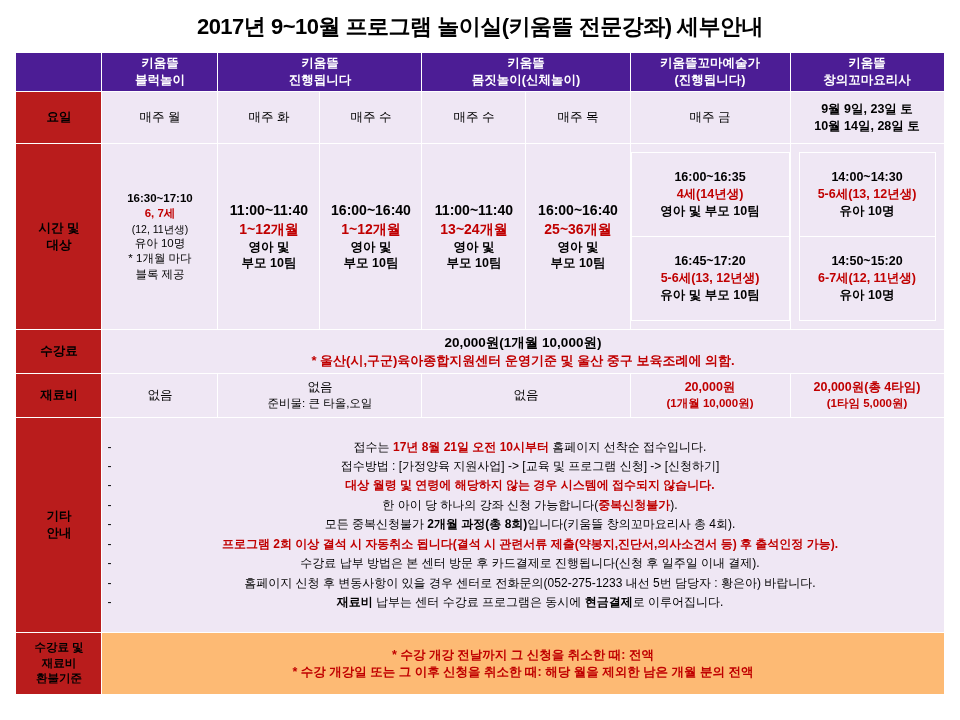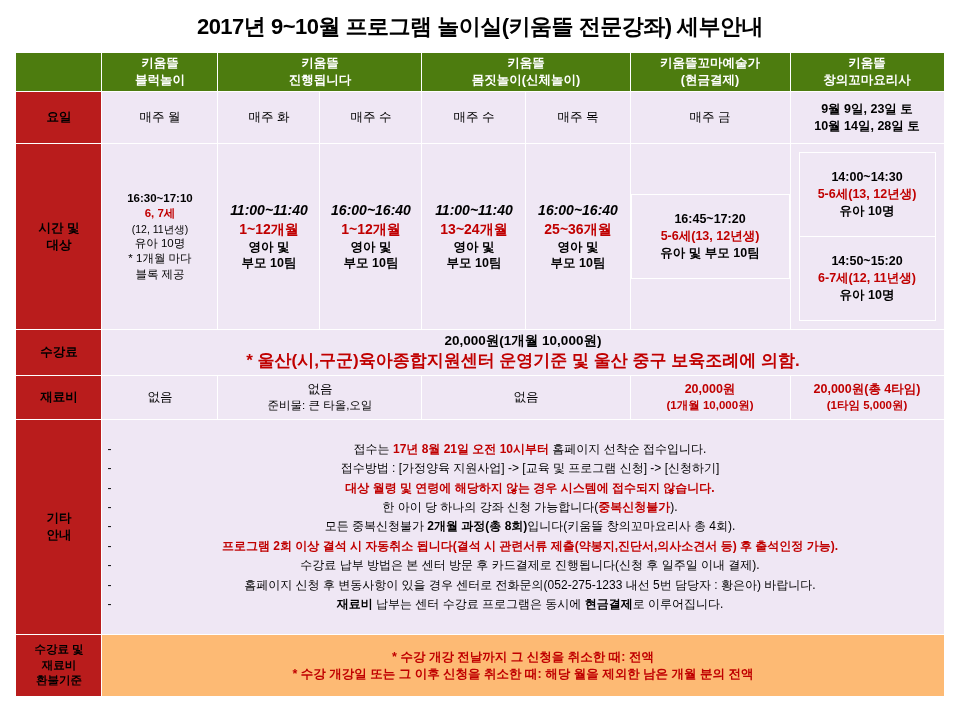--- a/index.html
+++ b/index.html
@@ -29,38 +29,38 @@
   }
   table.main td, table.main th{
     border:1px solid #ffffff;
     vertical-align:middle;
     text-align:center;
     padding:2px 3px;
     font-size:12.5px;
     line-height:1.35;
   }
   .hdr{
-    background:#4d7c0f;
+    background:#4c1d95;
     color:#ffffff;
     font-weight:bold;
     font-size:12.5px;
     height:34px;
   }
   .rowlabel{
     background:#b91c1c;
     color:#000;
     font-weight:bold;
     font-size:13px;
   }
   .cell-lav{background:#efe7f4;}
   .red{color:#c00000;font-weight:bold;}
   .b{font-weight:bold;}
   .day{font-size:15px;}
   .daysm{font-size:12.5px;font-weight:bold;}
-  .time-big{font-size:14px;font-weight:bold;font-style:italic;}
+  .time-big{font-size:14px;font-weight:bold;}
   .sm{font-size:11.5px;}
   .xsm{font-size:10.5px;}
 
   .notice-list{
     text-align:left;
     padding:6px 10px 6px 12px;
     background:#efe7f4;
   }
   .notice-list ul{margin:0;padding:0;list-style:none;}
   .notice-list li{
@@ -125,21 +125,21 @@
       <td class="hdr" colspan="2">
         <span>키움뜰</span><br>
         <span>진행됩니다</span>
       </td>
       <td class="hdr" colspan="2">
         <span>키움뜰</span><br>
         <span>몸짓놀이(신체놀이)</span>
       </td>
       <td class="hdr">
         <span>키움뜰꼬마예술가</span><br>
-        <span>(현금결제)</span>
+        <span>(진행됩니다)</span>
       </td>
       <td class="hdr">
         <span>키움뜰</span><br>
         <span>창의꼬마요리사</span>
       </td>
     </tr>
 
     <tr style="height:52px">
       <td class="rowlabel">요일</td>
       <td class="cell-lav day">매주 월</td>
@@ -193,20 +193,27 @@
       <td class="cell-lav">
         <div class="time-big">16:00~16:40</div>
         <div class="red" style="font-size:14px">25~36개월</div>
         <div class="b">영아 및</div>
         <div class="b">부모 10팀</div>
       </td>
 
       <td class="cell-lav" style="padding:0">
         <table class="nested">
           <tbody>
+                <tr style="height:84px">
+            <td class="cell-lav">
+              <div class="b">16:00~16:35</div>
+              <div class="red">4세(14년생)</div>
+              <div class="b">영아 및 부모 10팀</div>
+            </td>
+          </tr>
           <tr style="height:84px">
             <td class="cell-lav">
               <div class="b">16:45~17:20</div>
               <div class="red">5-6세(13, 12년생)</div>
               <div class="b">유아 및 부모 10팀</div>
             </td>
           </tr>
         </tbody>
             </table>
       </td>
@@ -230,21 +237,21 @@
           </tr>
         </tbody>
             </table>
       </td>
     </tr>
 
     <tr style="height:44px">
       <td class="rowlabel">수강료</td>
       <td class="cell-lav" colspan="7">
         <div class="b" style="font-size:13.5px">20,000원(1개월 10,000원)</div>
-        <div class="red" style="font-size:17px">* 울산(시,구군)육아종합지원센터 운영기준 및 울산 중구 보육조례에 의함.</div>
+        <div class="red" style="font-size:13px">* 울산(시,구군)육아종합지원센터 운영기준 및 울산 중구 보육조례에 의함.</div>
       </td>
     </tr>
 
     <tr style="height:44px">
       <td class="rowlabel">재료비</td>
       <td class="cell-lav">없음</td>
       <td class="cell-lav" colspan="2">
         <div>없음</div>
         <div class="fee-note">준비물: 큰 타올,오일</div>
       </td>

